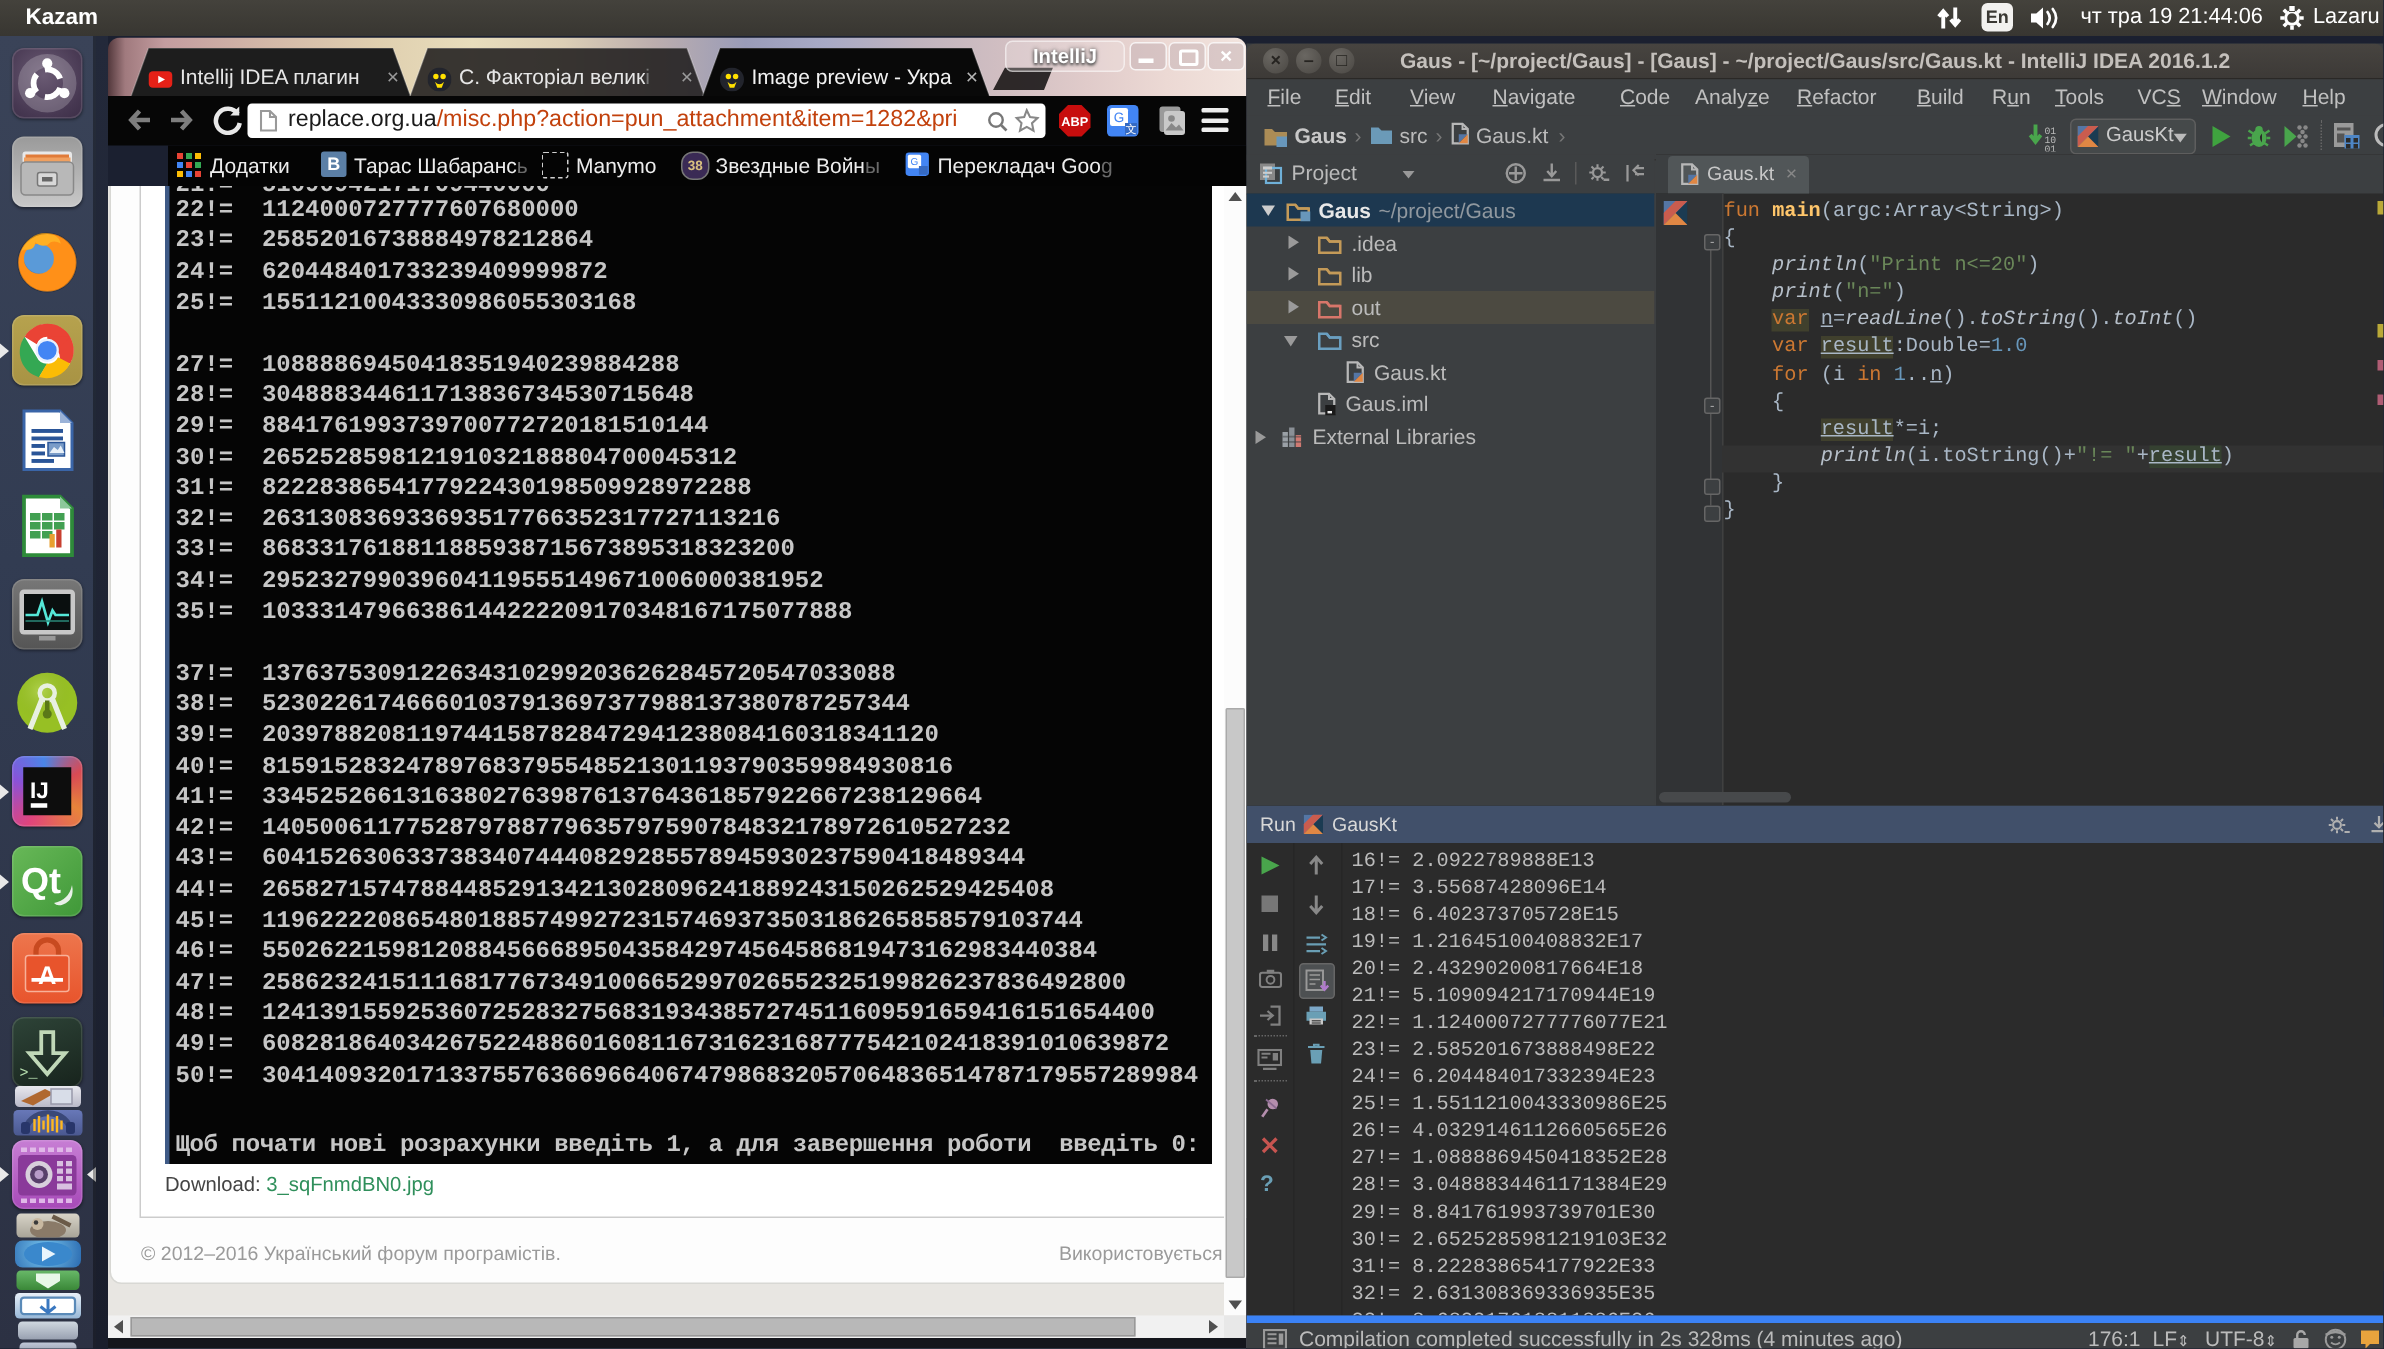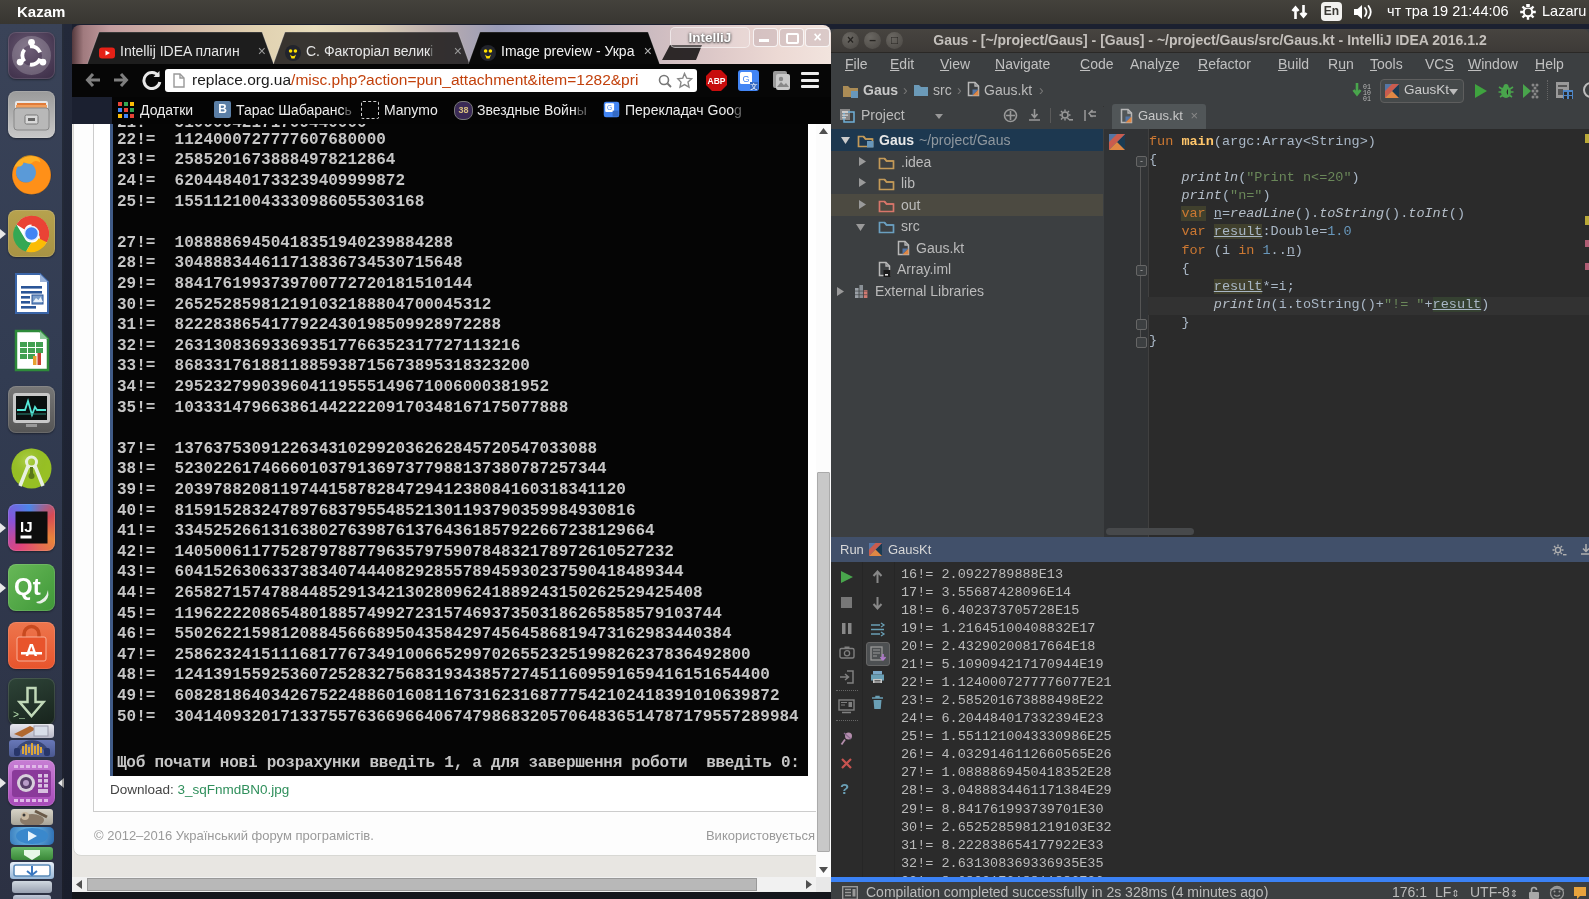--- a/index.html
+++ b/index.html
@@ -482,21 +482,21 @@
           </svg>
           <span style="position:absolute;left:85px;">Gaus.kt</span>
         </div>
       <div class="trow" style="top:155px;">
           <svg class="ico" style="left:47px;top:3px" width="13" height="16" viewBox="0 0 13 16">
             <path d="M1.5 1.5 h6.5 l3.5 3.5 v9.5 H1.5 z" fill="none" stroke="#b8b8b8" stroke-width="1.5"></path>
             <path d="M8 1.5 v3.5 h3.5" fill="none" stroke="#b8b8b8" stroke-width="1.3"></path>
             <rect x="5.5" y="9" width="7" height="7" fill="#1a1a1a"></rect>
             <rect x="7" y="13" width="3" height="1.6" fill="#e8e8e8"></rect>
           </svg>
-          <span style="position:absolute;left:66px;">Array.iml</span>
+          <span style="position:absolute;left:66px;">Gaus.iml</span>
         </div>
       <div class="trow" style="top:177px;">
           <svg class="ico" style="left:5px;top:7px" width="9" height="10">
             <path d="M1 0 L8 4.5 L1 9 z" fill="#9a9a9a"></path>
           </svg>
           <svg class="ico" style="left:23px;top:3px" width="16" height="16" viewBox="0 0 16 16">
             <rect x="1" y="5" width="3.6" height="10" fill="#9aa0a6"></rect>
             <rect x="5.4" y="2" width="3.6" height="13" fill="#8a9096"></rect>
             <rect x="9.8" y="7" width="3.6" height="8" fill="#d07a72"></rect>
             <rect x="1" y="7.5" width="12.4" height="1.2" fill="#3c3f41" opacity="0.5"></rect>

